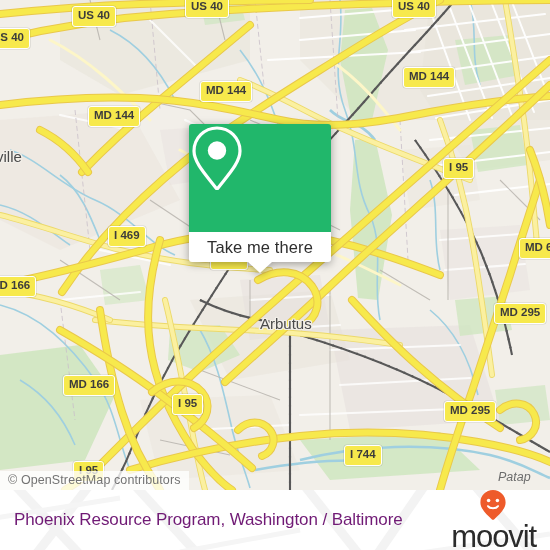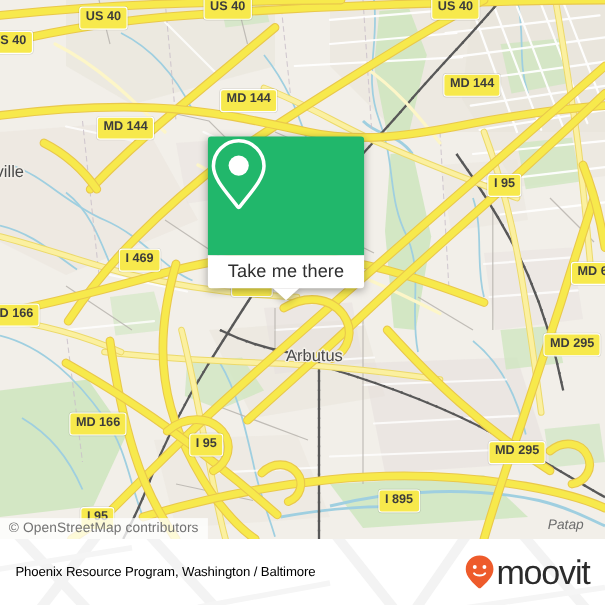--- a/index.html
+++ b/index.html
@@ -101,24 +101,24 @@
   }
   .footer-watermark{
     position:absolute;left:0;top:0;width:550px;height:60px;opacity:1;
   }
   .footer-inner{
     position:relative;z-index:2;
     display:flex;align-items:center;
     width:100%;padding:0 14px;box-sizing:border-box;
   }
   .footer-title{
-    font-size:12px;color:#000000;white-space:nowrap;letter-spacing:-.1px;
+    font-size:17px;color:#701a75;white-space:nowrap;letter-spacing:-.1px;
   }
   .brand{
-    display:flex;align-items:center;margin-left:auto;
+    display:flex;align-items:center;margin-left:auto;flex-direction:column;
   }
   .brand-mark{width:28px;height:32px;display:block;}
   .brand-word{
     font-size:31px;color:#2b2b2b;letter-spacing:-1.1px;
     line-height:1;margin-left:1px;font-weight:normal;
   }
 </style>
 </head>
 <body>
 
@@ -364,21 +364,21 @@
       <div class="shield" style="left:403px;top:67px;">MD 144</div>
       <div class="shield" style="left:108px;top:226px;">I 469</div>
       <div class="shield" style="left:443px;top:158px;">I 95</div>
       <div class="shield" style="left:519px;top:238px;">MD 695</div>
       <div class="shield" style="left:494px;top:303px;">MD 295</div>
       <div class="shield" style="left:-16px;top:276px;">MD 166</div>
       <div class="shield" style="left:63px;top:375px;">MD 166</div>
       <div class="shield" style="left:172px;top:394px;">I 95</div>
       <div class="shield" style="left:73px;top:461px;">I 95</div>
       <div class="shield" style="left:444px;top:401px;">MD 295</div>
-      <div class="shield" style="left:344px;top:445px;">I 895</div>
+      <div class="shield" style="left:344px;top:445px;">I 744</div>
       <div class="shield" style="left:210px;top:249px;">US 1</div>
     </div>
 
     <div class="placelabel" style="left:-4px;top:148px;">ville</div>
     <div class="placelabel" style="left:214px;top:315px;margin-left:46px;">Arbutus</div>
     <div class="riverlabel" style="left:498px;top:470px;">Patap</div>
 
     <div class="callout">
       <div class="callout-top">
         <span>

